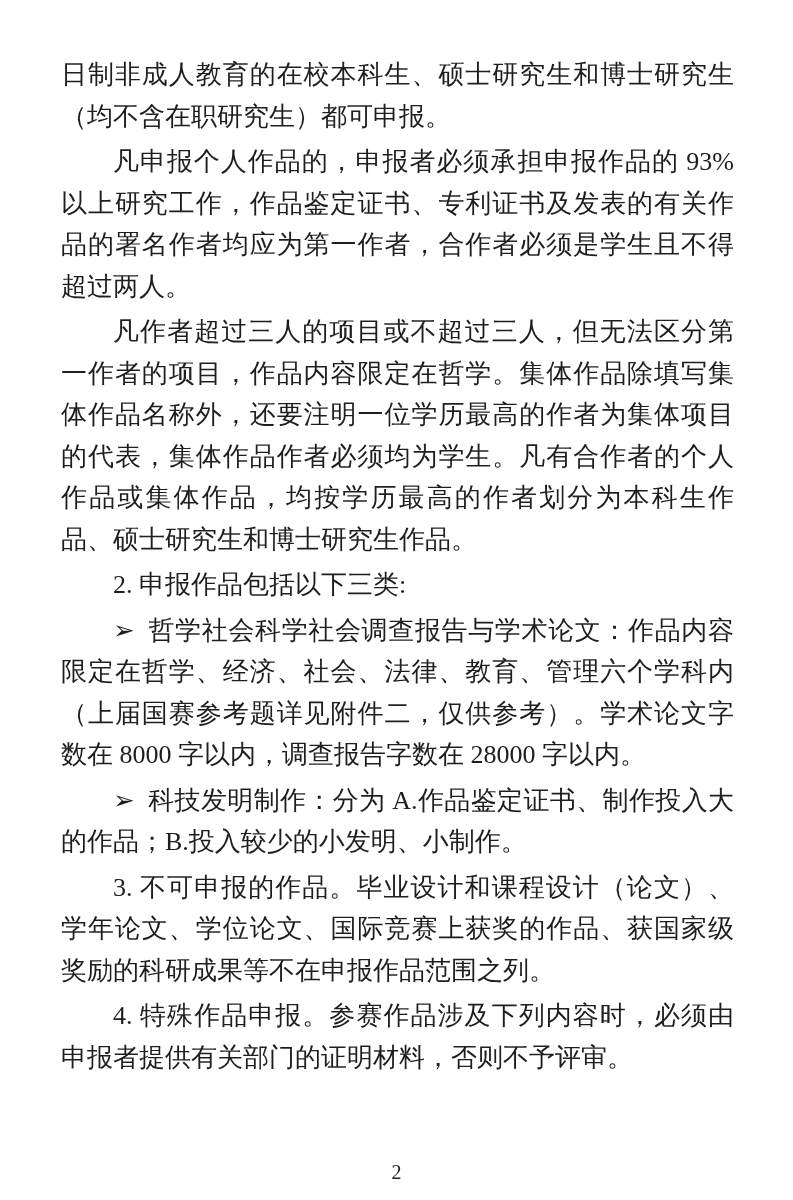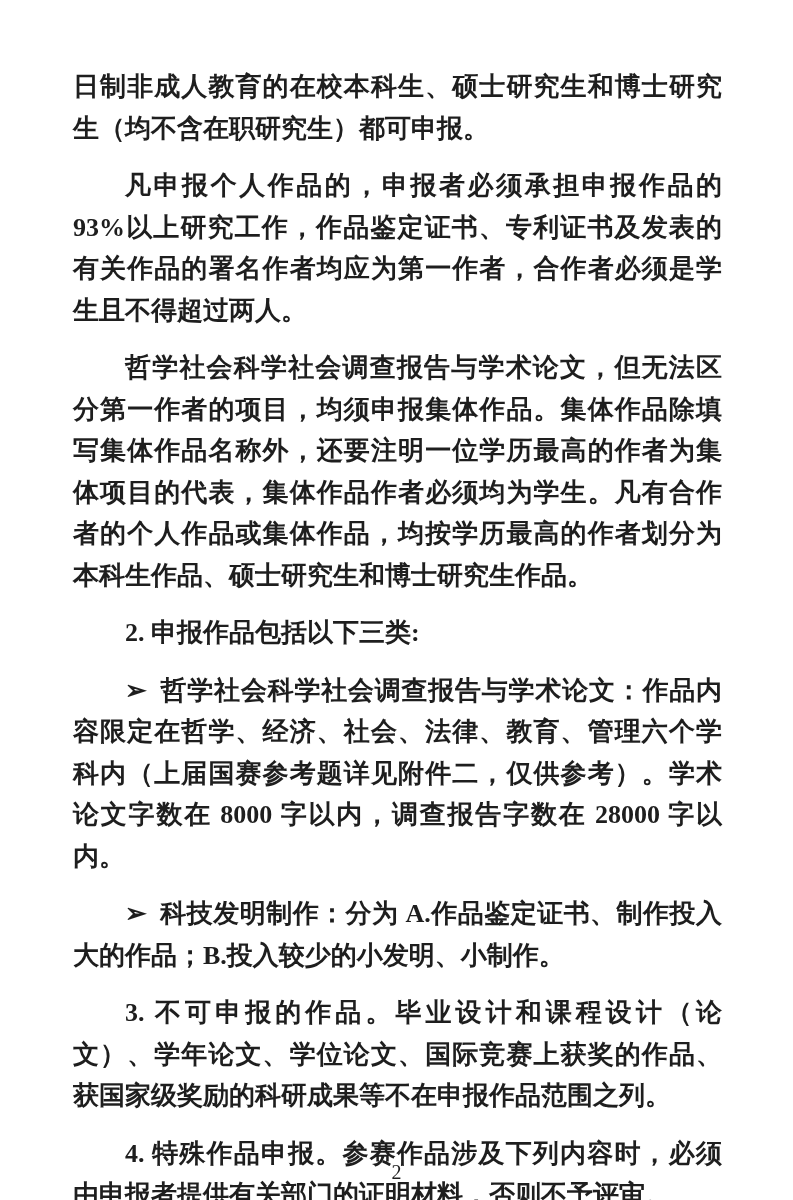--- a/index.html
+++ b/index.html
@@ -16,28 +16,27 @@
     font-family: "Liberation Serif", "DejaVu Serif", serif;
     color: #1e1e1e;
   }
   .content {
     position: absolute;
     left: 57px;
     top: 50px;
     width: 681px;
   }
   .para {
-    margin: 16px;
+    margin: 4px;
     font-size: 26px;
     line-height: 41.5px;
     text-align: justify;
     text-justify: inter-character;
     word-break: normal;
     overflow-wrap: break-word;
-    font-weight: bold;
   }
   .para.indent {
     text-indent: 2em;
   }
   .bullet {
     display: inline;
     margin-right: 13px;
   }
   .page-number {
     position: absolute;
@@ -53,21 +52,21 @@
 </head>
 <body>
 
 <div class="page">
   <div class="content">
 
     <p class="para"><span>日制非成人教育的在校本科生、硕士研究生和博士研究生（均不含在职研究生）都可申报。</span></p>
 
     <p class="para indent"><span>凡申报个人作品的，申报者必须承担申报作品的 93%以上研究工作，作品鉴定证书、专利证书及发表的有关作品的署名作者均应为第一作者，合作者必须是学生且不得超过两人。</span></p>
 
-    <p class="para indent"><span>哲学社会科学社会调查报告与学术论文，但无法区分第一作者的项目，均须申报集体作品。集体作品除填写集体作品名称外，还要注明一位学历最高的作者为集体项目的代表，集体作品作者必须均为学生。凡有合作者的个人作品或集体作品，均按学历最高的作者划分为本科生作品、硕士研究生和博士研究生作品。</span></p>
+    <p class="para indent"><span>凡作者超过三人的项目或不超过三人，但无法区分第一作者的项目，作品内容限定在哲学。集体作品除填写集体作品名称外，还要注明一位学历最高的作者为集体项目的代表，集体作品作者必须均为学生。凡有合作者的个人作品或集体作品，均按学历最高的作者划分为本科生作品、硕士研究生和博士研究生作品。</span></p>
 
     <p class="para indent"><span>2. 申报作品包括以下三类:</span></p>
 
 
     <p class="para indent"><span class="bullet">➢</span><span>哲学社会科学社会调查报告与学术论文：作品内容限定在哲学、经济、社会、法律、教育、管理六个学科内（上届国赛参考题详见附件二，仅供参考）。学术论文字数在 8000 字以内，调查报告字数在 28000 字以内。</span></p>
 
     <p class="para indent"><span class="bullet">➢</span><span>科技发明制作：分为 A.作品鉴定证书、制作投入大的作品；B.投入较少的小发明、小制作。</span></p>
 
     <p class="para indent"><span>3. 不可申报的作品。毕业设计和课程设计（论文）、学年论文、学位论文、国际竞赛上获奖的作品、获国家级奖励的科研成果等不在申报作品范围之列。</span></p>
 

